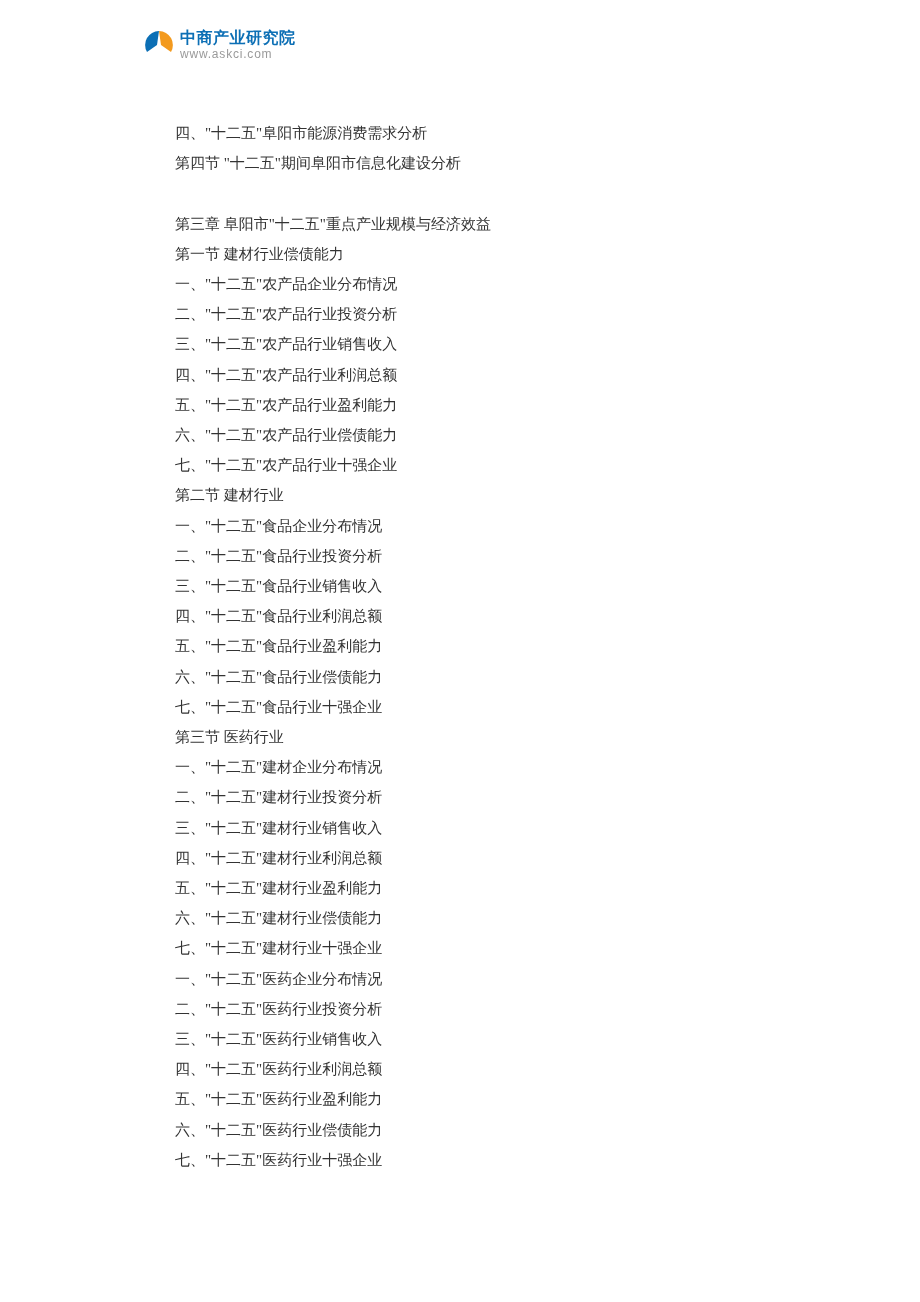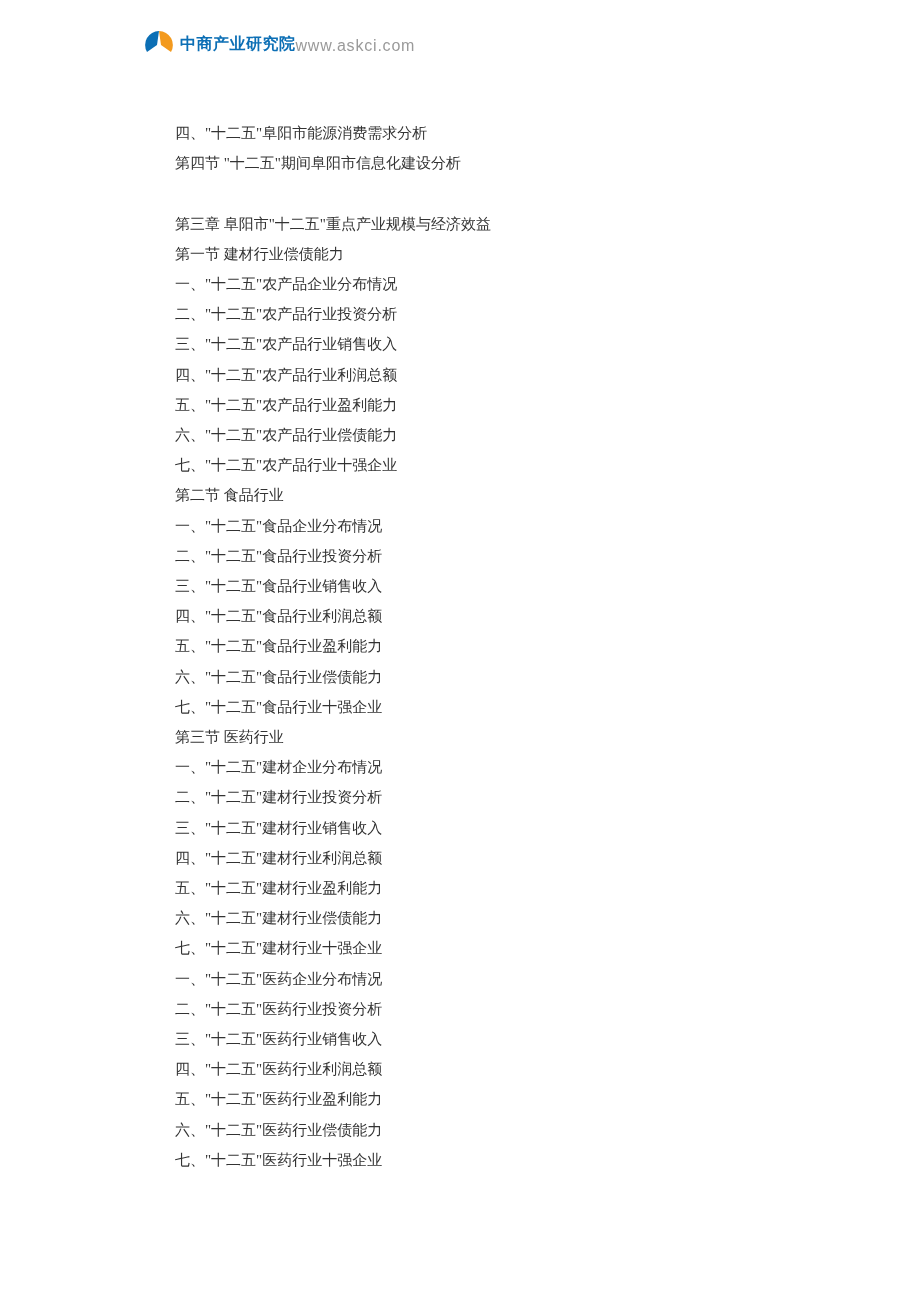--- a/index.html
+++ b/index.html
@@ -19,33 +19,33 @@
     align-items: center;
     gap: 4px;
   }
   .logo-mark {
     width: 34px;
     height: 34px;
     position: relative;
   }
   .logo-text-block {
     display: flex;
-    flex-direction: row;
+    flex-direction: column;
     line-height: 1;
   }
   .logo-cn {
     font-family: "Microsoft YaHei", "SimHei", sans-serif;
     font-weight: bold;
     font-size: 16px;
     color: #0c6fb5;
     letter-spacing: 0.5px;
   }
   .logo-en {
     font-family: Arial, sans-serif;
-    font-size: 16px;
+    font-size: 12px;
     color: #9a9a9a;
     letter-spacing: 0.8px;
     margin-top: 2px;
   }
   .content {
     position: absolute;
     top: 118px;
     left: 175px;
     width: 580px;
   }
@@ -81,21 +81,21 @@
     <div class="blank"></div>
     <div class="line">第三章  阜阳市"十二五"重点产业规模与经济效益</div>
     <div class="line">第一节  建材行业偿债能力</div>
     <div class="line">一、"十二五"农产品企业分布情况</div>
     <div class="line">二、"十二五"农产品行业投资分析</div>
     <div class="line">三、"十二五"农产品行业销售收入</div>
     <div class="line">四、"十二五"农产品行业利润总额</div>
     <div class="line">五、"十二五"农产品行业盈利能力</div>
     <div class="line">六、"十二五"农产品行业偿债能力</div>
     <div class="line">七、"十二五"农产品行业十强企业</div>
-    <div class="line">第二节  食品行业</div>
+    <div class="line">第二节  建材行业</div>
     <div class="line">一、"十二五"食品企业分布情况</div>
     <div class="line">二、"十二五"食品行业投资分析</div>
     <div class="line">三、"十二五"食品行业销售收入</div>
     <div class="line">四、"十二五"食品行业利润总额</div>
     <div class="line">五、"十二五"食品行业盈利能力</div>
     <div class="line">六、"十二五"食品行业偿债能力</div>
     <div class="line">七、"十二五"食品行业十强企业</div>
     <div class="line">第三节  医药行业</div>
     <div class="line">一、"十二五"建材企业分布情况</div>
     <div class="line">二、"十二五"建材行业投资分析</div>

